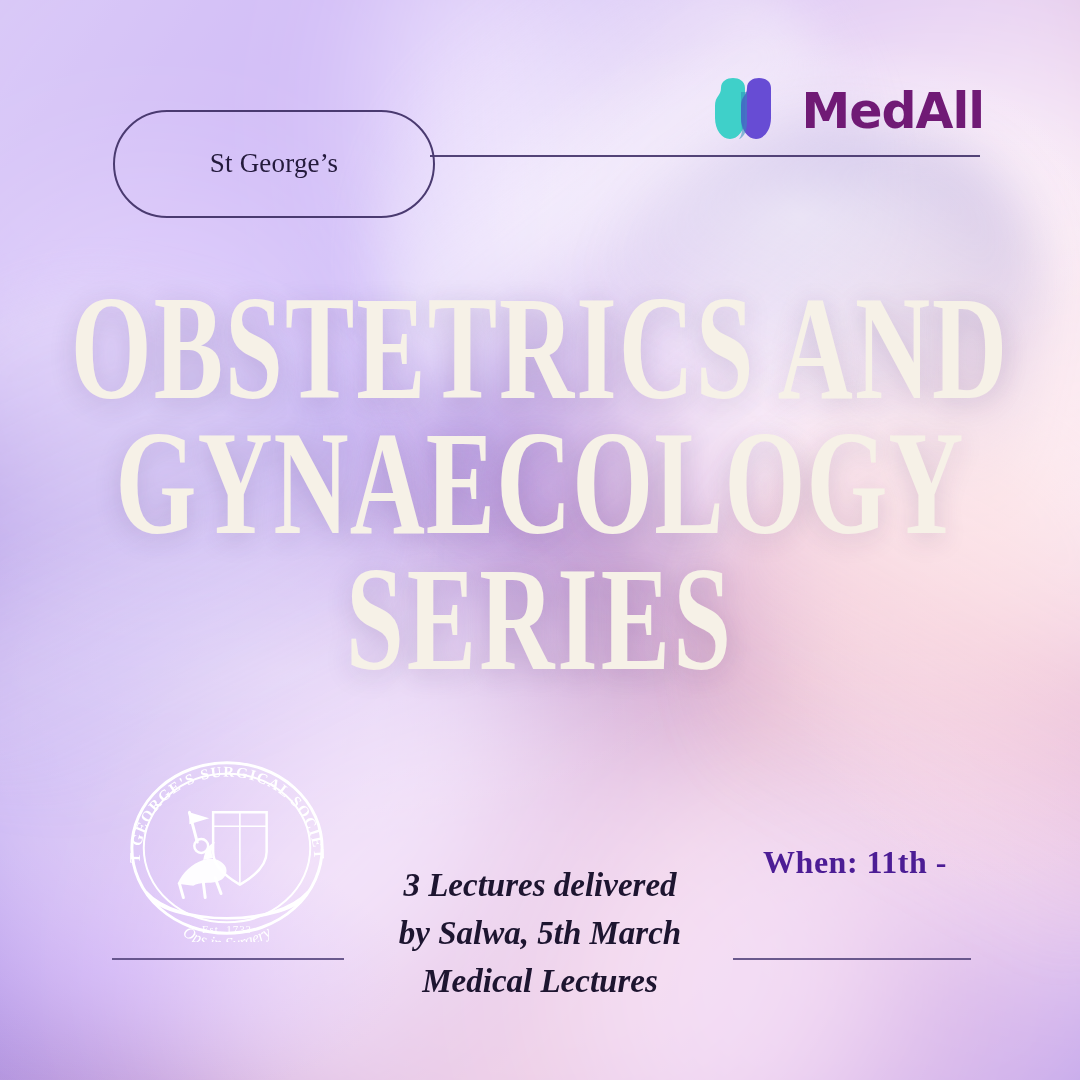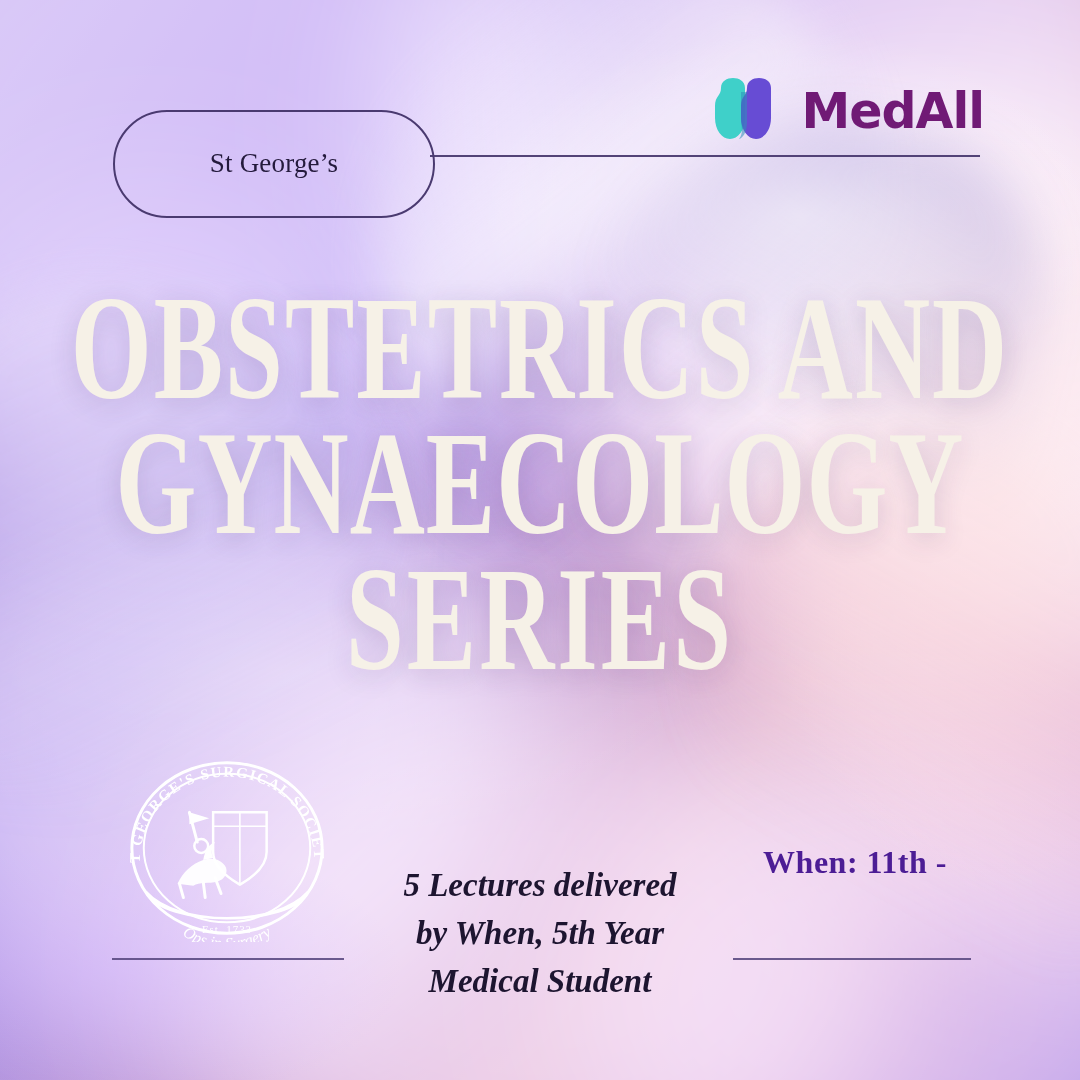--- a/index.html
+++ b/index.html
@@ -304,23 +304,23 @@
           <textPath href="#crestArcBot" startOffset="50%" text-anchor="middle">Ops in Surgery</textPath>
         </text>
         <text x="110" y="182" font-family="Liberation Serif, serif" font-size="11" fill="#ffffff" text-anchor="middle" letter-spacing="1">Est. 1733</text>
       </svg>
     </div>
 
     <div class="rule-bottom-left"></div>
     <div class="rule-bottom-right"></div>
 
     <div class="lecture-info">
-      <div>5 Lectures delivered</div>
-      <div>by When, 5th Year</div>
-      <div>Medical Student</div>
+      <div>3 Lectures delivered</div>
+      <div>by Salwa, 5th March</div>
+      <div>Medical Lectures</div>
     </div>
 
     <div class="when-info">
       <div>When: 11th -</div>
     </div>
 
   </div>
 </div>
 
 </body></html>

